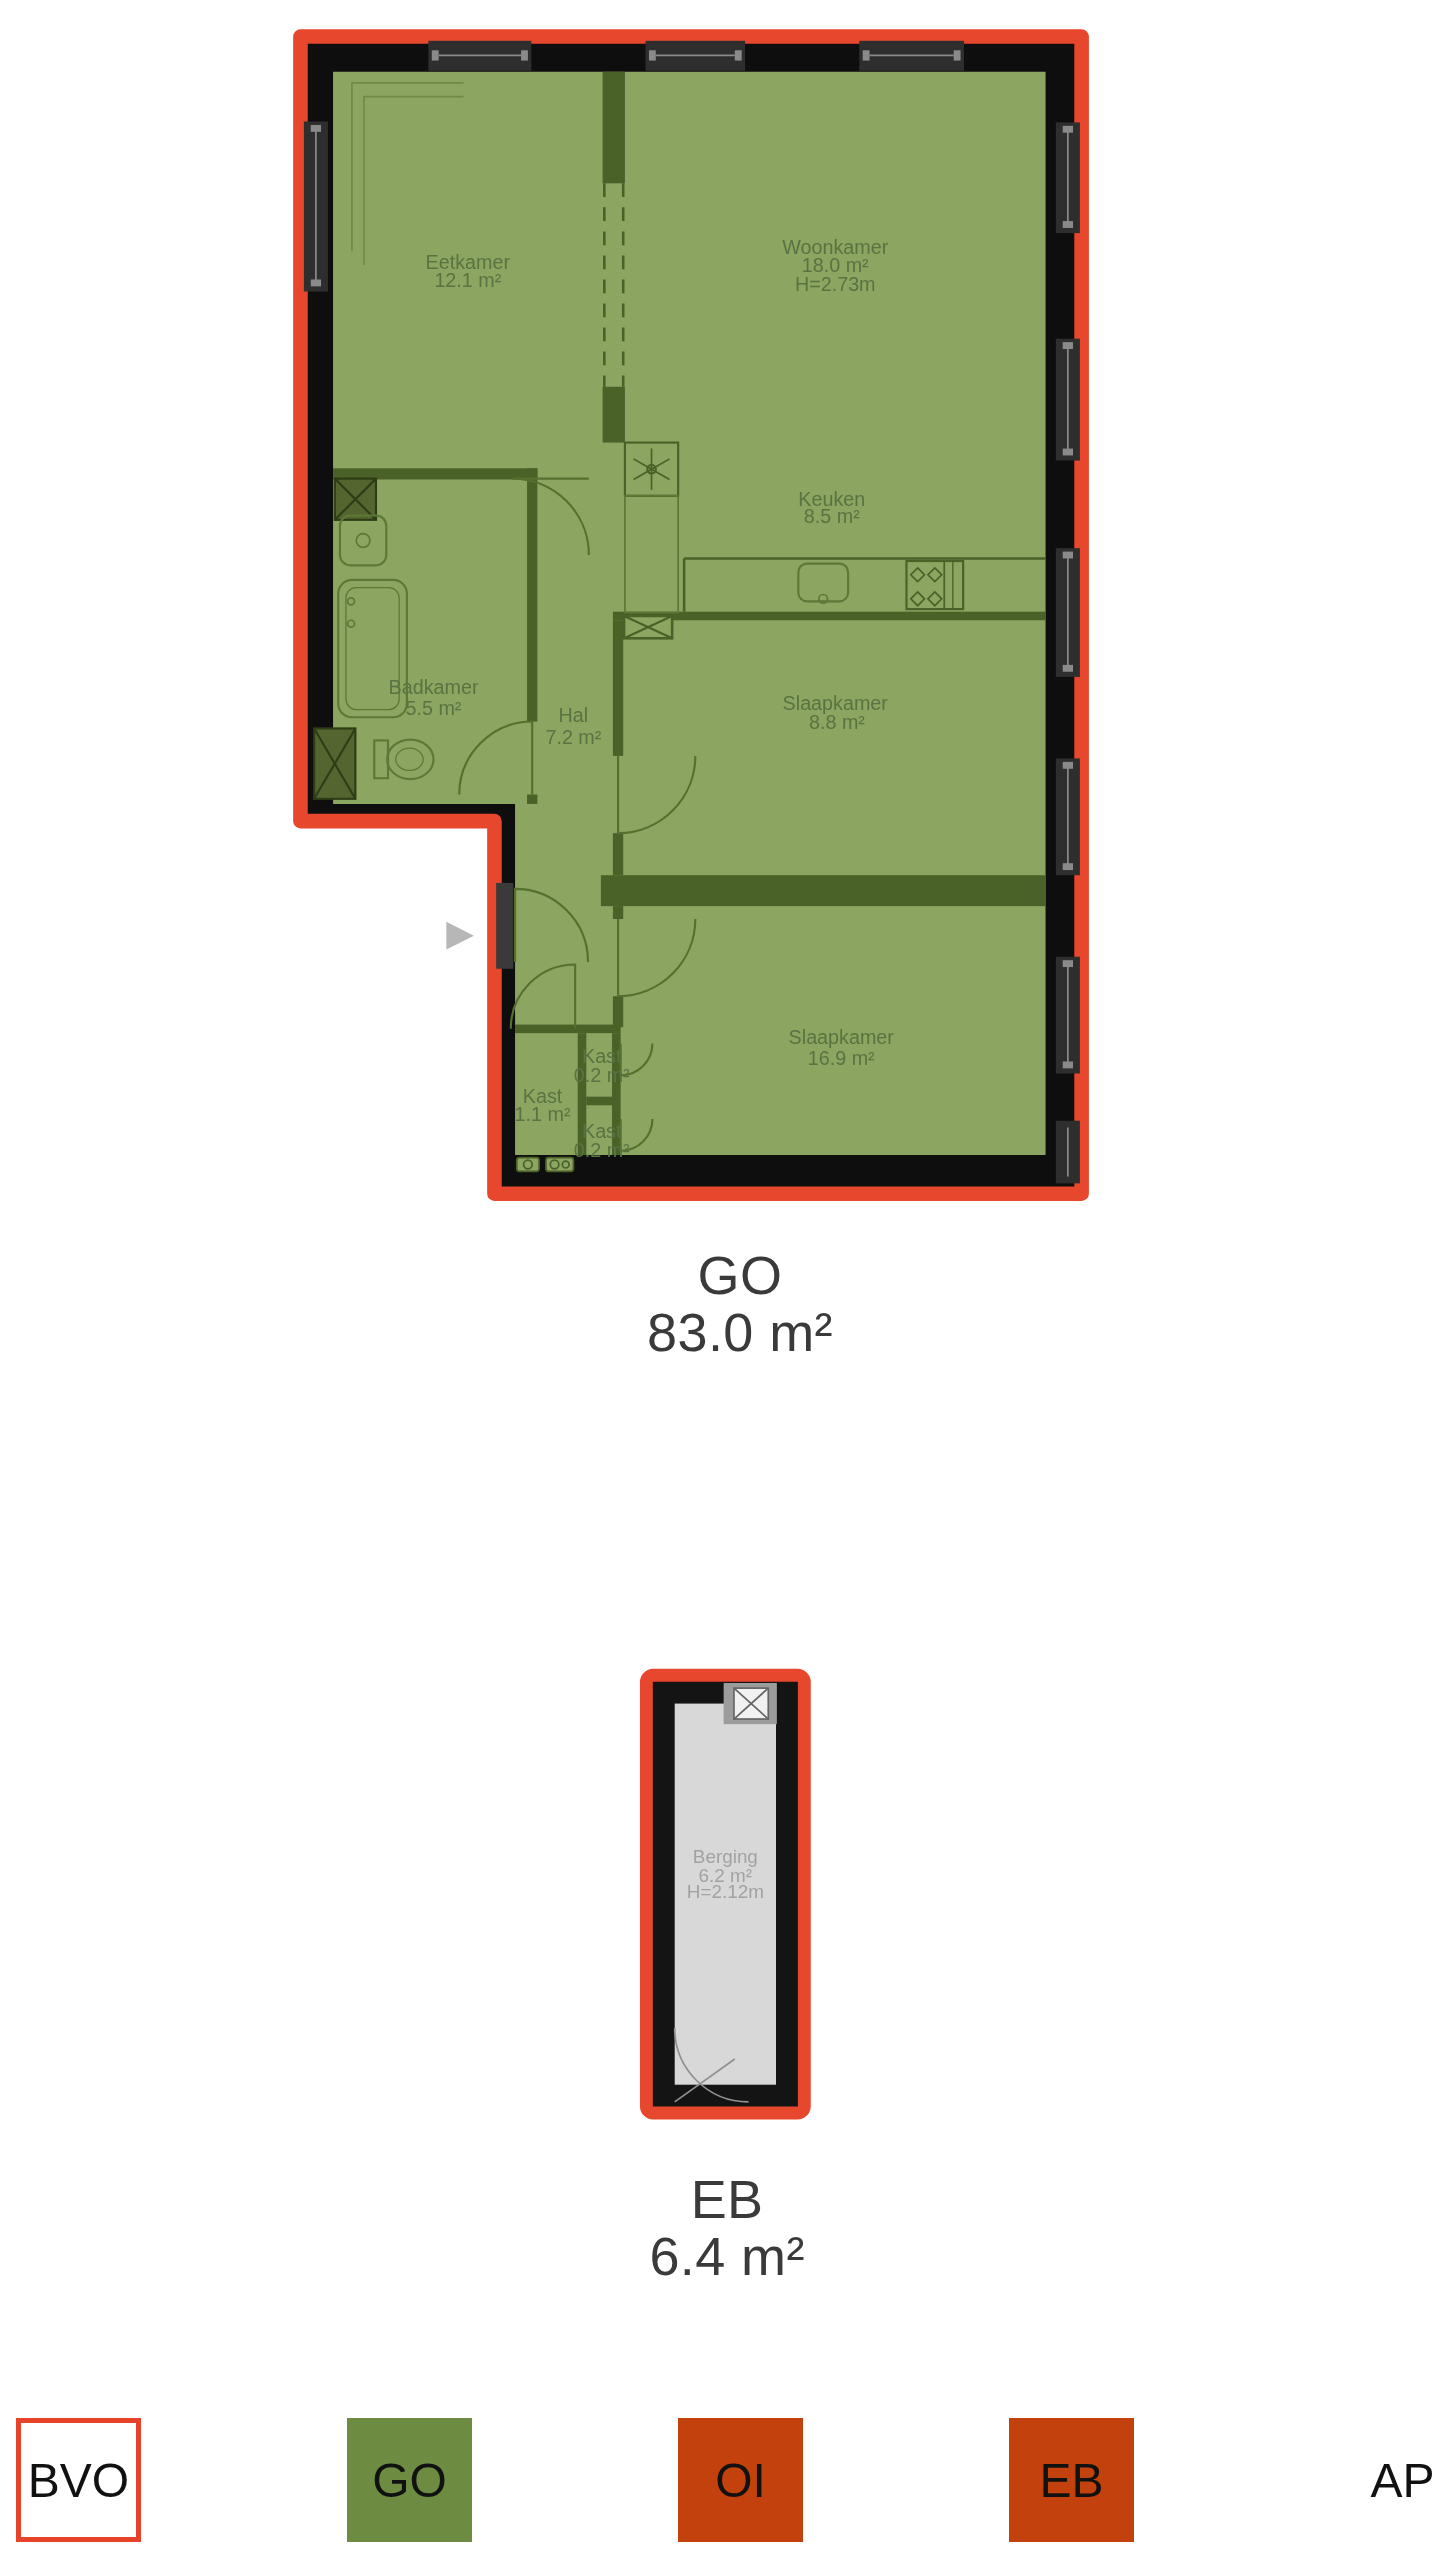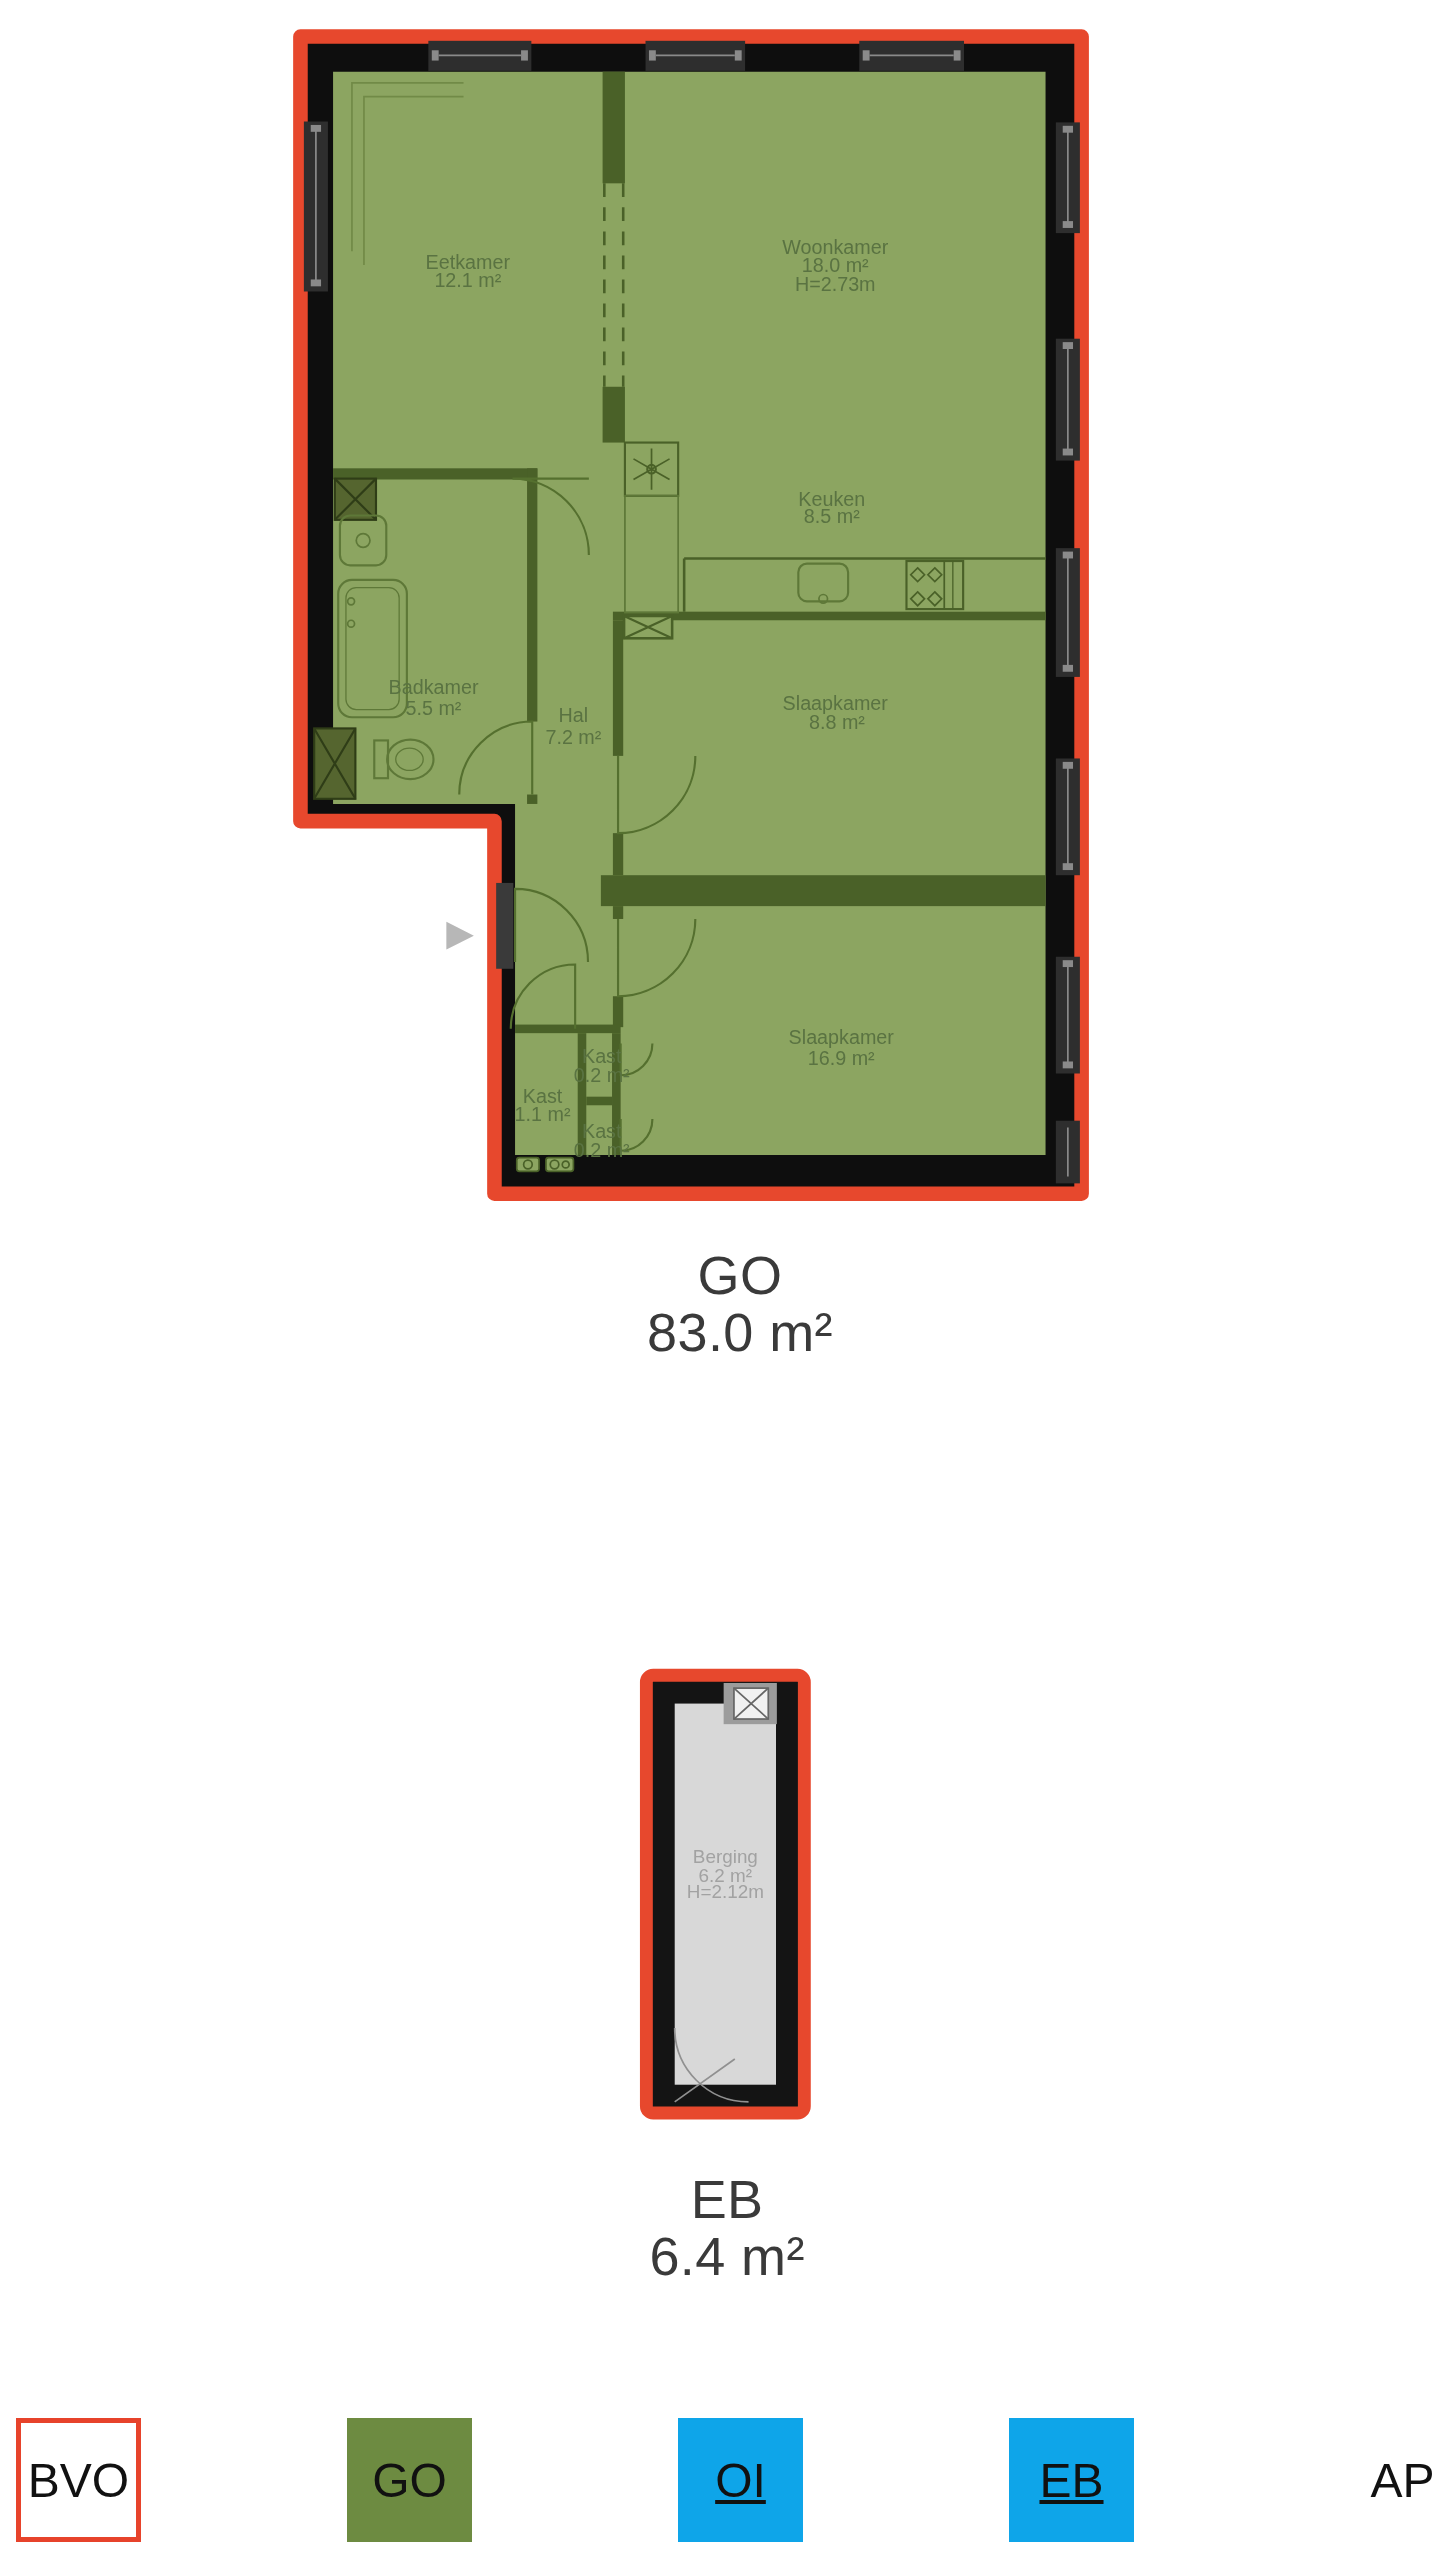--- a/index.html
+++ b/index.html
@@ -25,21 +25,21 @@
     position:absolute;top:2418px;left:16px;width:1449px;height:124px;
     display:flex;justify-content:space-between;gap:45px;
   }
   .legend-item{
     width:125px;height:124px;box-sizing:border-box;
     font-size:48px;color:#111111;display:flex;align-items:center;justify-content:center;
     cursor:pointer;
   }
   .legend-item.outlined{background:#FFFFFF;border:5.2px solid #E7432B;}
   .legend-item.green{background:#6D8B41;}
-  .legend-item.gray{background:#0ea5e9;text-decoration:underline;}
+  .legend-item.gray{background:#c2410c;}
   .legend-item.plain{background:transparent;}
 </style>
 </head>
 <body>
 
 <svg width="1449" height="2147" viewBox="0 0 1688 2500">
 
   <g>
 
     <polygon points="350,42 1260,42 1260,1390 576,1390 576,956 350,956" fill="#0E0E0E" stroke="#E7482D" stroke-width="17" stroke-linejoin="round"></polygon>

